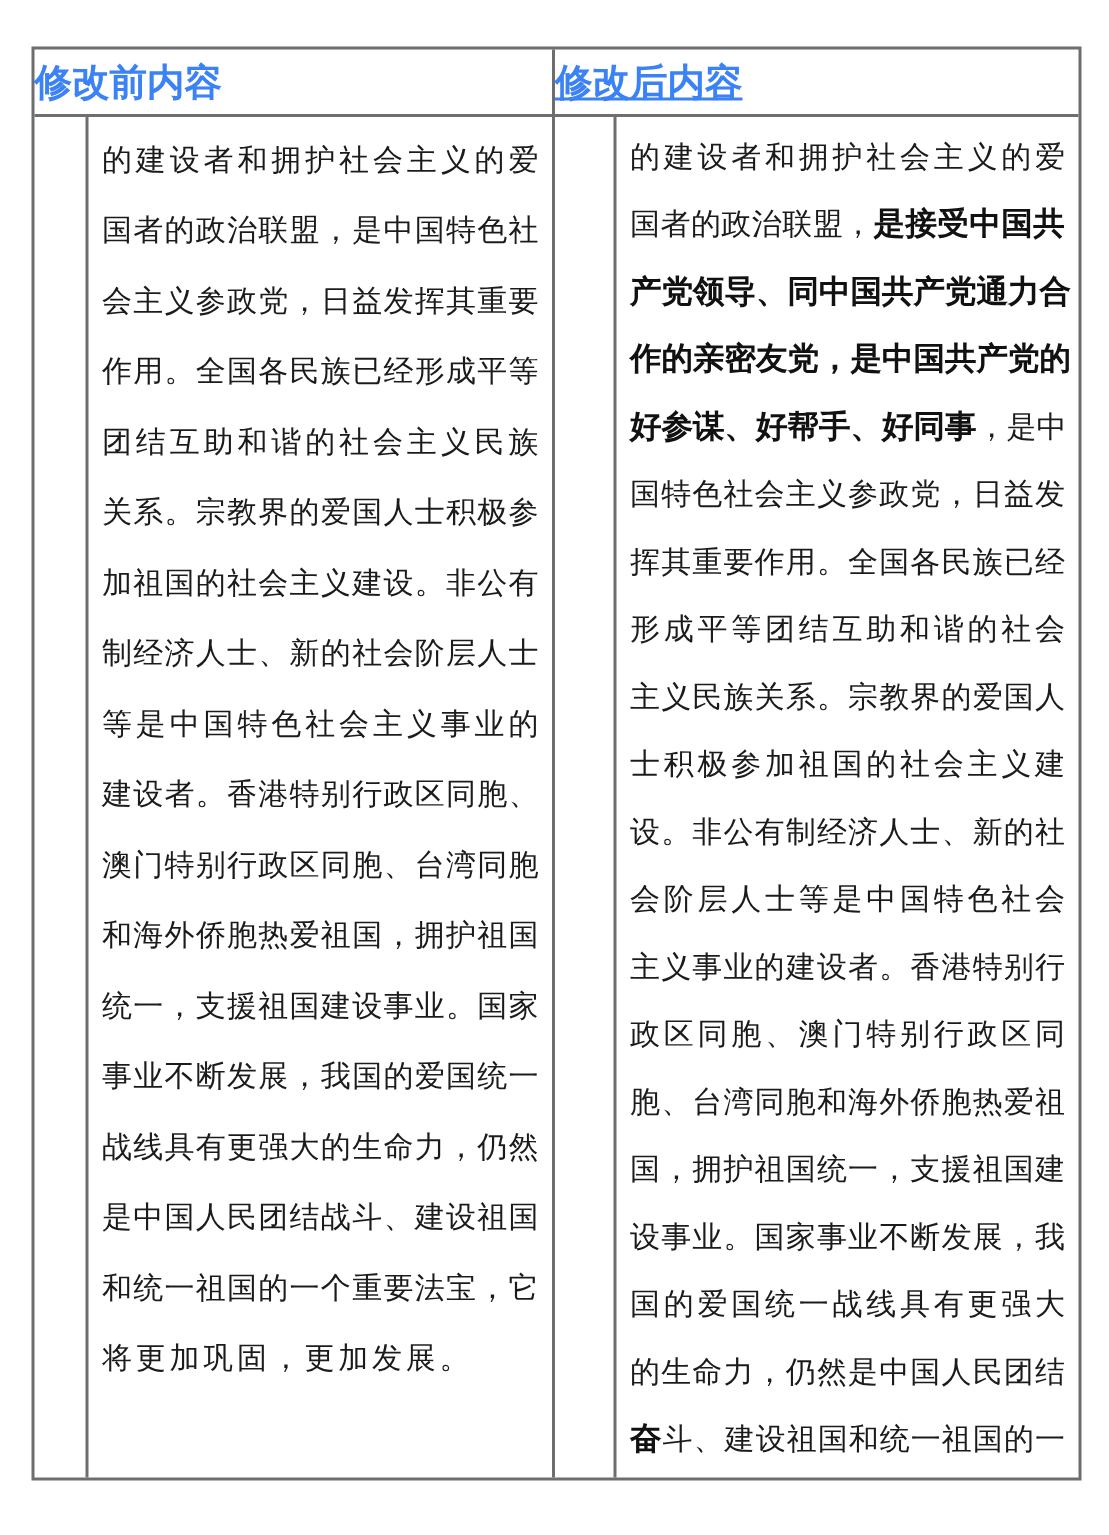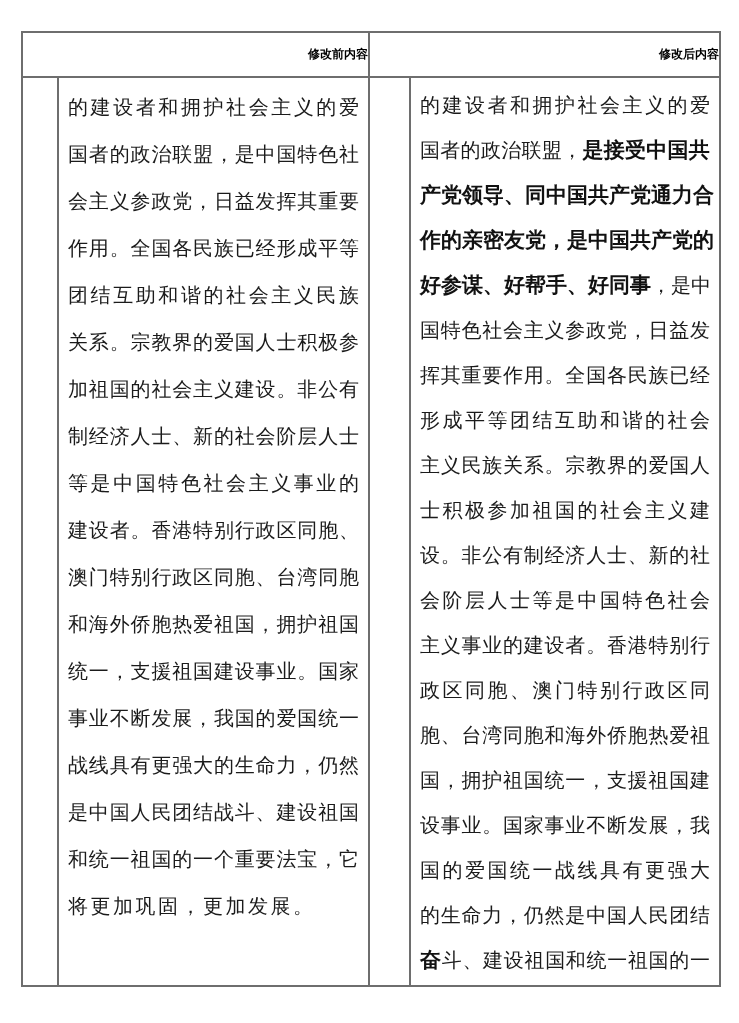--- a/index.html
+++ b/index.html
@@ -15,28 +15,28 @@
     width:700px;height:956px;
     box-sizing:border-box;
     border:2px solid #6e6e6e;
     display:grid;
     grid-template-columns:36px 311px 41px 1fr;
     grid-template-rows:45px 1fr;
     background:#ffffff;
   }
   .hcell{
     grid-row:1;
-    display:flex;align-items:center;justify-content:flex-end;
+    display:flex;align-items:center;justify-content:flex-start;
     border-bottom:2px solid #6e6e6e;
     box-sizing:border-box;
     font-family:"Liberation Sans", sans-serif;
-    font-weight:700;font-size:12px;color:#000000;
+    font-weight:700;font-size:25px;color:#3b82f6;
   }
   .h1{grid-column:1/3;border-right:2px solid #6e6e6e;}
-  .h2{grid-column:3/5;}
+  .h2{grid-column:3/5;text-decoration:underline;}
   .cell{grid-row:2;box-sizing:border-box;overflow:hidden;}
   .g1{grid-column:1;border-right:2px solid #6e6e6e;}
   .t1{grid-column:2;border-right:2px solid #6e6e6e;padding:5px 9px 0 9px;}
   .g2{grid-column:3;border-right:2px solid #6e6e6e;}
   .t2{grid-column:4;padding:4px 9px 0 9px;}
   .line{
     display:flex;justify-content:space-between;align-items:center;
   }
   .t1 .line{height:47px;}
   .t2 .line{height:45px;}

